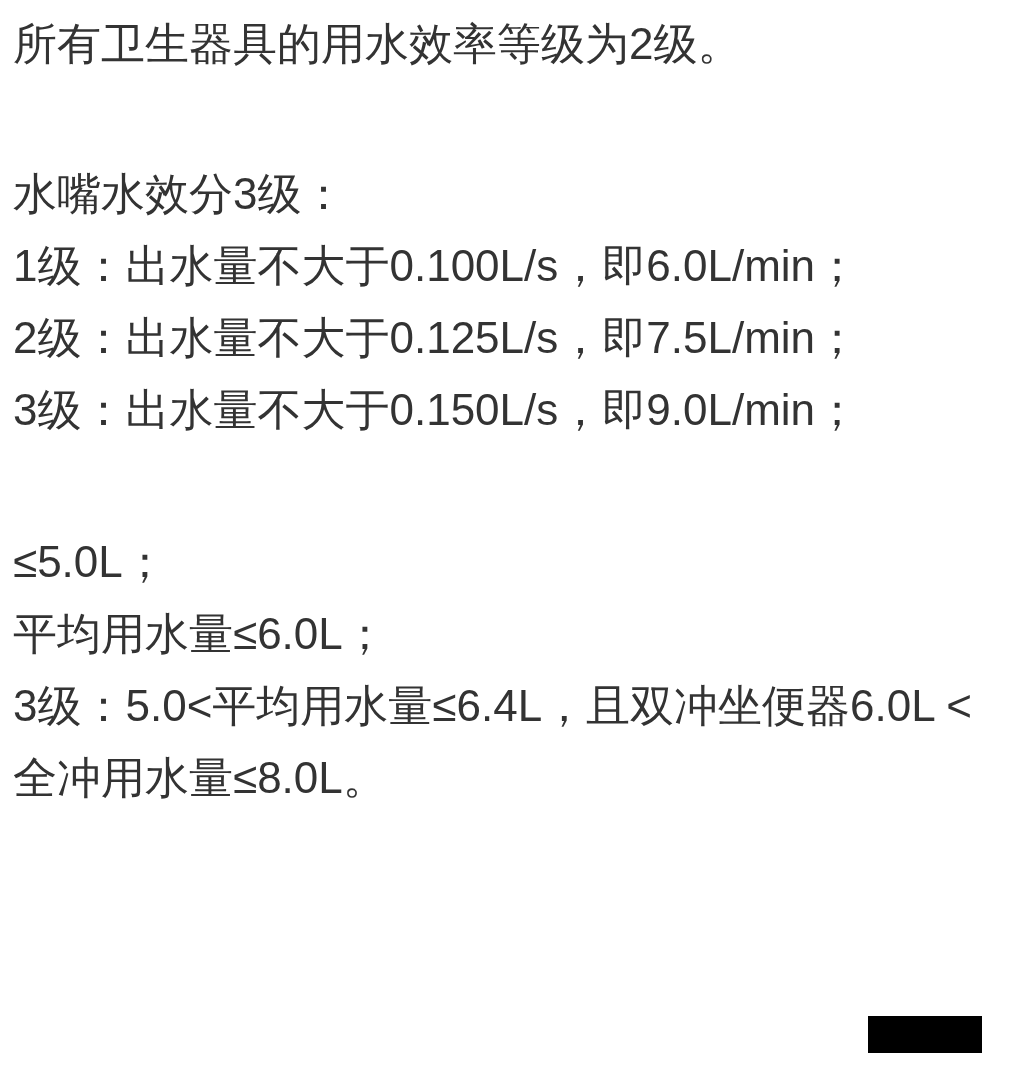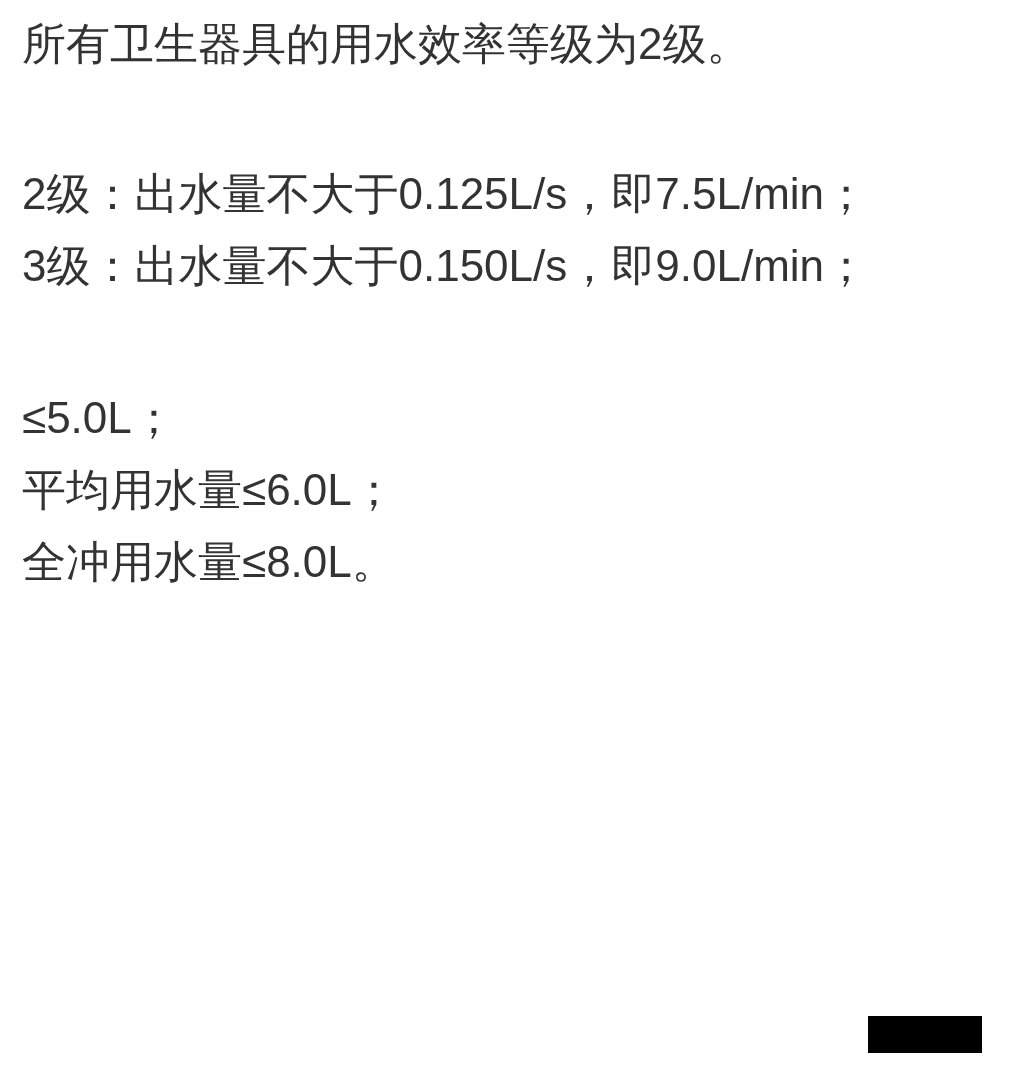--- a/index.html
+++ b/index.html
@@ -17,54 +17,56 @@
   .article {
     padding: 8px 13px 0 13px;
     font-size: 44px;
     line-height: 72px;
     color: #333333;
     font-weight: 400;
   }
   .text-line {
     height: 72px;
     white-space: nowrap;
-    margin-left: 9px;
   }
   .spacer-a { height: 78px; }
   .spacer-b { height: 80px; }
   .redaction {
     position: absolute;
     left: 868px;
     top: 1016px;
     width: 114px;
     height: 37px;
   }
 </style>
 </head>
 <body style="background: rgb(255, 255, 255);">
 
 <div class="article" style="color: rgb(51, 51, 51);">
 
   <div class="text-line">所有卫生器具的用水效率等级为2级。</div>
 
   <div class="spacer-a"></div>
 
+  <div class="text-line">水嘴水效分3级：</div>
 
+  <div class="text-line">1级：出水量不大于0.100L/s，即6.0L/min；</div>
 
   <div class="text-line">2级：出水量不大于0.125L/s，即7.5L/min；</div>
 
   <div class="text-line">3级：出水量不大于0.150L/s，即9.0L/min；</div>
 
   <div class="spacer-b"></div>
 
 
 
   <div class="text-line">≤5.0L；</div>
 
 
   <div class="text-line">平均用水量≤6.0L；</div>
 
+  <div class="text-line">3级：5.0&lt;平均用水量≤6.4L，且双冲坐便器6.0L &lt;</div>
 
   <div class="text-line">全冲用水量≤8.0L。</div>
 
 </div>
 
 <div class="redaction" style="background: rgb(0, 0, 0);"></div>
 
 </body></html>

